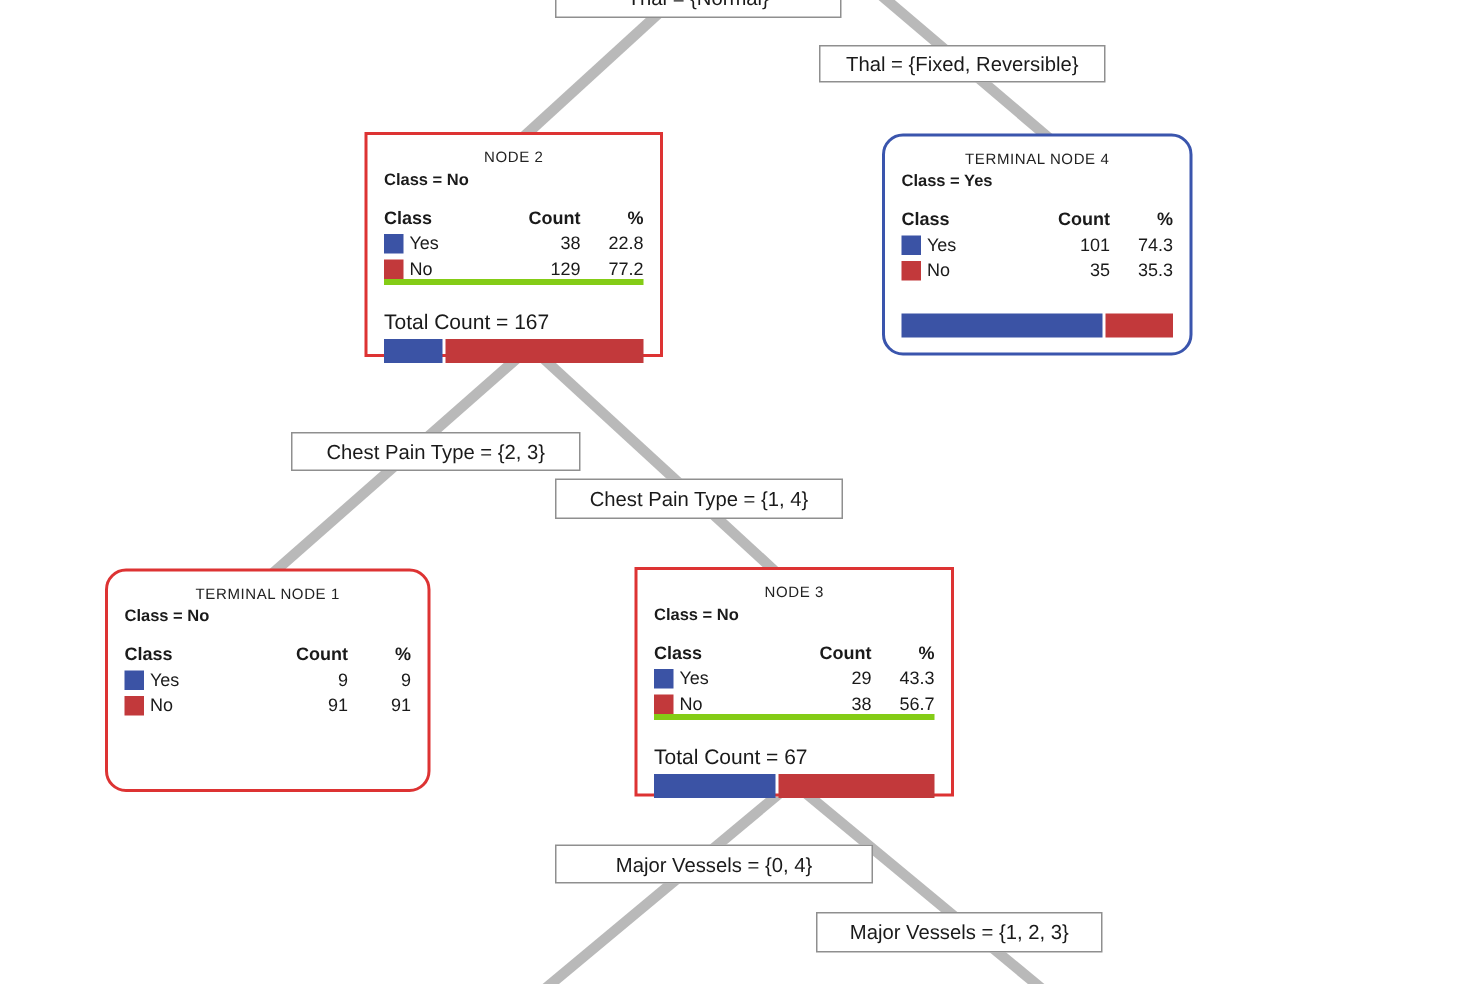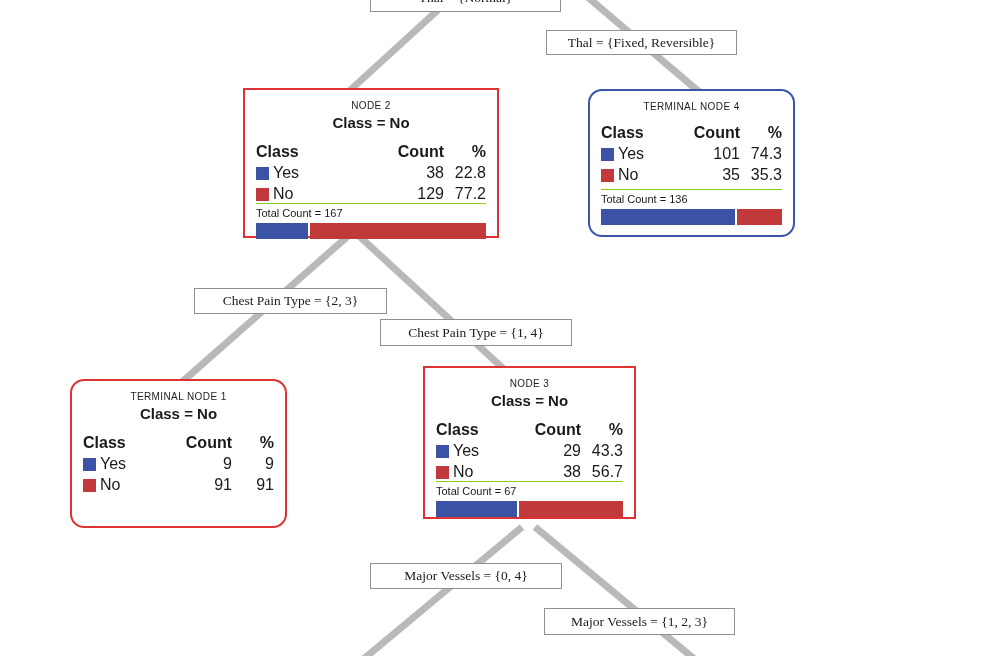--- a/index.html
+++ b/index.html
@@ -5,65 +5,65 @@
   html,body{margin:0;padding:0;}
   body{
     width:985px;height:656px;position:relative;overflow:hidden;
     background:#ffffff;font-family:"Liberation Sans", sans-serif;color:#1a1a1a;
   }
   svg.edges{position:absolute;left:0;top:0;z-index:0;}
   .edge{stroke:#b9b9b9;stroke-width:7;}
   .edge-label{
     position:absolute;z-index:2;background:#ffffff;border:1.5px solid #8f8f8f;
     display:flex;align-items:center;justify-content:center;
-    font-size:13.5px;color:#1a1a1a;box-sizing:border-box;white-space:nowrap;font-family:Liberation Serif, serif;
+    font-size:13.5px;color:#1a1a1a;box-sizing:border-box;white-space:nowrap;
   }
   .node{
     position:absolute;z-index:3;background:#ffffff;box-sizing:border-box;
     display:flex;flex-direction:column;padding:7px 11px 10px 11px;
   }
   .node.red{border:2px solid #dd3333;}
   .node.blue{border:2px solid #3a55ad;}
   .node.rounded{border-radius:14px;}
   .node-title{text-align:center;font-size:10px;letter-spacing:.4px;color:#222;margin-top:3px;}
-  .node-class{text-align:center;font-size:15px;font-weight:bold;margin-top:3px;}
-  .trow{display:flex;font-size:16px;margin-top:3px;}
+  .node-class{text-align:left;font-size:11px;font-weight:bold;margin-top:3px;}
+  .trow{display:flex;font-size:12px;margin-top:3px;}
   .trow .lbl{flex:1;display:flex;align-items:center;}
   .thead{font-weight:bold;margin-top:12px;}
   .col-count{width:56px;text-align:right;}
   .col-pct{width:42px;text-align:right;}
   .swatch{width:13px;height:13px;margin-right:4px;flex:0 0 13px;}
   .swatch.yes{background:#3b53a5;}
   .swatch.no{background:#c2393b;}
   .bottom{margin-top:auto;}
-  .total{border-top:1px solid #84cc16;padding-top:3px;font-size:11px;}
+  .total{border-top:4px solid #84cc16;padding-top:16px;font-size:14px;}
   .bar{display:flex;height:16px;margin-top:4px;}
   .bar-yes{background:#3b53a5;}
   .bar-no{background:#c2393b;flex:1;margin-left:2px;}
 </style>
 </head>
 <body>
 
 <svg class="edges" width="985" height="656" viewBox="0 0 985 656">
   <line class="edge" x1="462" y1="-12" x2="346" y2="94"></line>
   <line class="edge" x1="577" y1="-12" x2="704" y2="96"></line>
   <line class="edge" x1="348" y1="236" x2="182" y2="382"></line>
   <line class="edge" x1="359" y1="236" x2="518" y2="382"></line>
   <line class="edge" x1="522" y1="527" x2="360" y2="662"></line>
   <line class="edge" x1="535" y1="527" x2="698" y2="662"></line>
 </svg>
 
 <div class="edge-label" style="left:370px;top:-16px;width:191px;height:28px;">Thal = {Normal}</div>
 <div class="edge-label" style="left:546px;top:30px;width:191px;height:25px;">Thal = {Fixed, Reversible}</div>
 <div class="edge-label" style="left:194px;top:288px;width:193px;height:26px;">Chest Pain Type = {2, 3}</div>
-<div class="edge-label" style="left:380px;top:319px;width:192px;height:27px;">Chest Pain Type = {1, 4}</div>
-<div class="edge-label" style="left:370px;top:563px;width:192px;height:26px;">Major Vessels = {0, 4}</div>
+<div class="edge-label" style="left:370px;top:319px;width:192px;height:27px;">Chest Pain Type = {1, 4}</div>
+<div class="edge-label" style="left:370px;top:563px;width:212px;height:26px;">Major Vessels = {0, 4}</div>
 <div class="edge-label" style="left:544px;top:608px;width:191px;height:27px;">Major Vessels = {1, 2, 3}</div>
 
-<div class="node red" style="left:243px;top:88px;width:256px;height:150px;">
+<div class="node red" style="left:243px;top:88px;width:199px;height:150px;">
   <div class="node-title">NODE 2</div>
   <div class="node-class">Class = No</div>
   <div class="trow thead">
     <span class="lbl">Class</span>
     <span class="col-count">Count</span>
     <span class="col-pct">%</span>
   </div>
   <div class="trow">
     <span class="lbl">
         <span class="swatch yes"></span>
@@ -84,20 +84,21 @@
     <div class="total">Total Count = 167</div>
     <div class="bar">
       <div class="bar-yes" style="width: 22.8%;"></div>
       <div class="bar-no"></div>
     </div>
   </div>
 </div>
 
 <div class="node blue rounded" style="left:588px;top:89px;width:207px;height:148px;">
   <div class="node-title">TERMINAL NODE 4</div>
+  <div class="node-class">Class = Yes</div>
   <div class="trow thead">
     <span class="lbl">Class</span>
     <span class="col-count">Count</span>
     <span class="col-pct">%</span>
   </div>
   <div class="trow">
     <span class="lbl">
         <span class="swatch yes"></span>
         <span>Yes</span>
       </span>
@@ -106,21 +107,20 @@
   </div>
   <div class="trow">
     <span class="lbl">
         <span class="swatch no"></span>
         <span>No</span>
       </span>
     <span class="col-count">35</span>
     <span class="col-pct">35.3</span>
   </div>
   <div class="bottom">
-    <div class="total">Total Count = 136</div>
     <div class="bar">
       <div class="bar-yes" style="width: 74.3%;"></div>
       <div class="bar-no"></div>
     </div>
   </div>
 </div>
 
 <div class="node red rounded" style="left:70px;top:379px;width:217px;height:149px;">
   <div class="node-title">TERMINAL NODE 1</div>
   <div class="node-class">Class = No</div>
@@ -140,21 +140,21 @@
   <div class="trow">
     <span class="lbl">
         <span class="swatch no"></span>
         <span>No</span>
       </span>
     <span class="col-count">91</span>
     <span class="col-pct">91</span>
   </div>
 </div>
 
-<div class="node red" style="left:423px;top:366px;width:213px;height:153px;">
+<div class="node red" style="left:423px;top:378px;width:213px;height:153px;">
   <div class="node-title">NODE 3</div>
   <div class="node-class">Class = No</div>
   <div class="trow thead">
     <span class="lbl">Class</span>
     <span class="col-count">Count</span>
     <span class="col-pct">%</span>
   </div>
   <div class="trow">
     <span class="lbl">
         <span class="swatch yes"></span>

